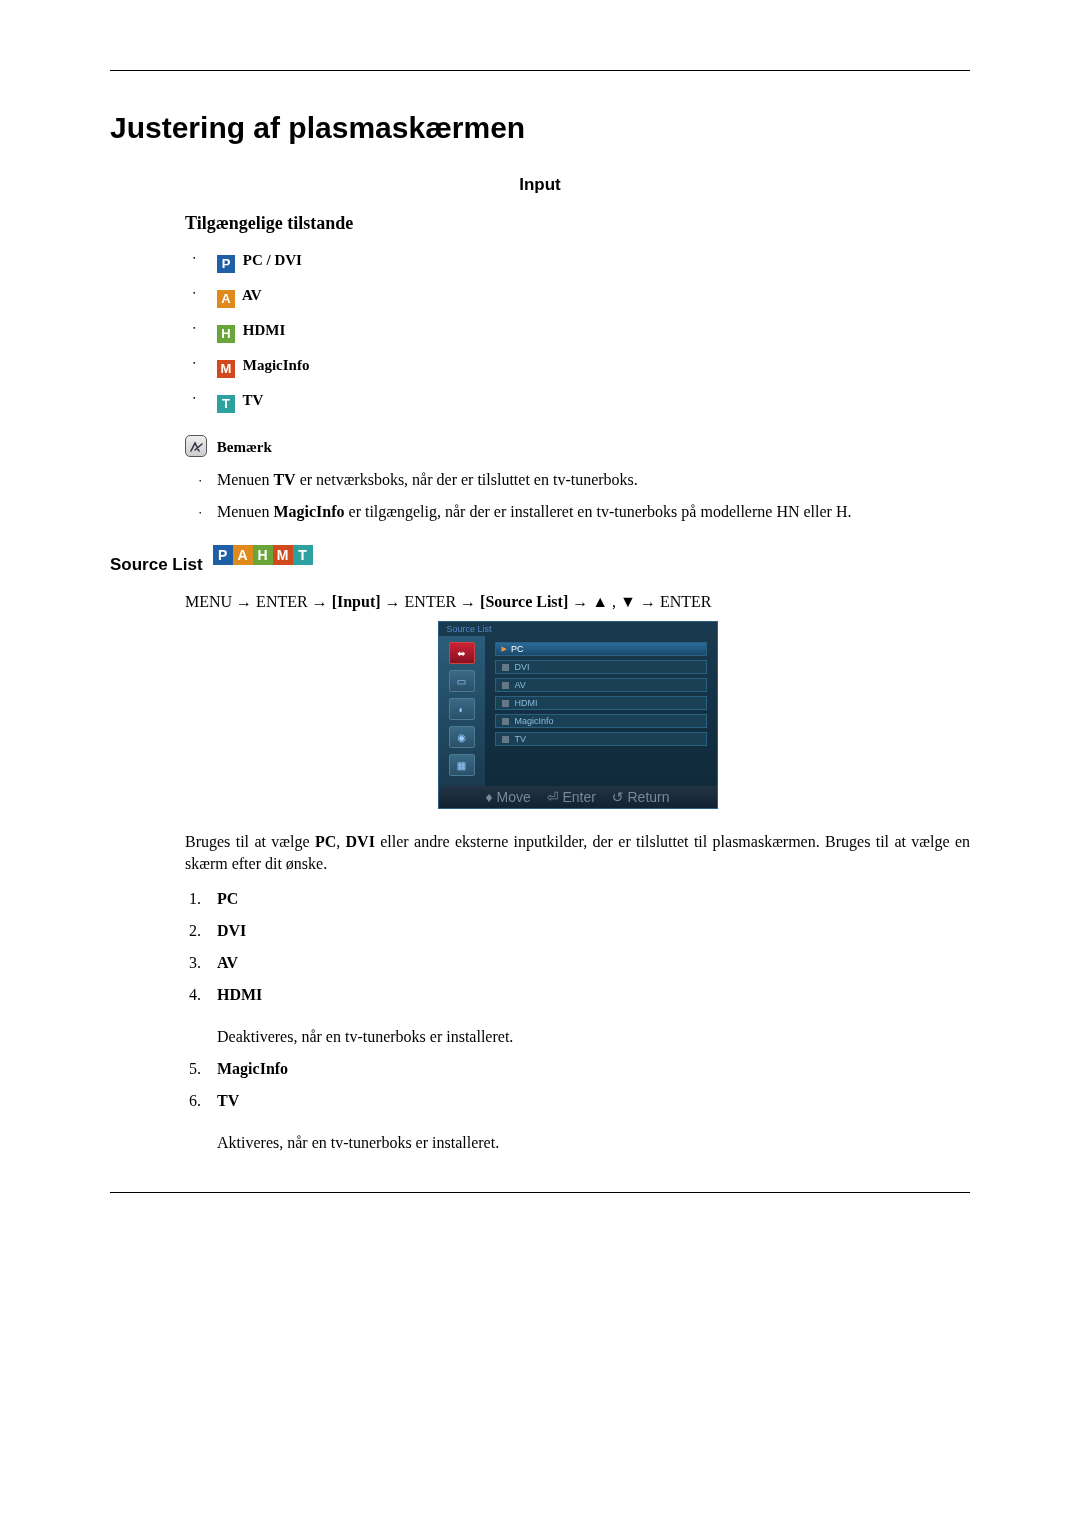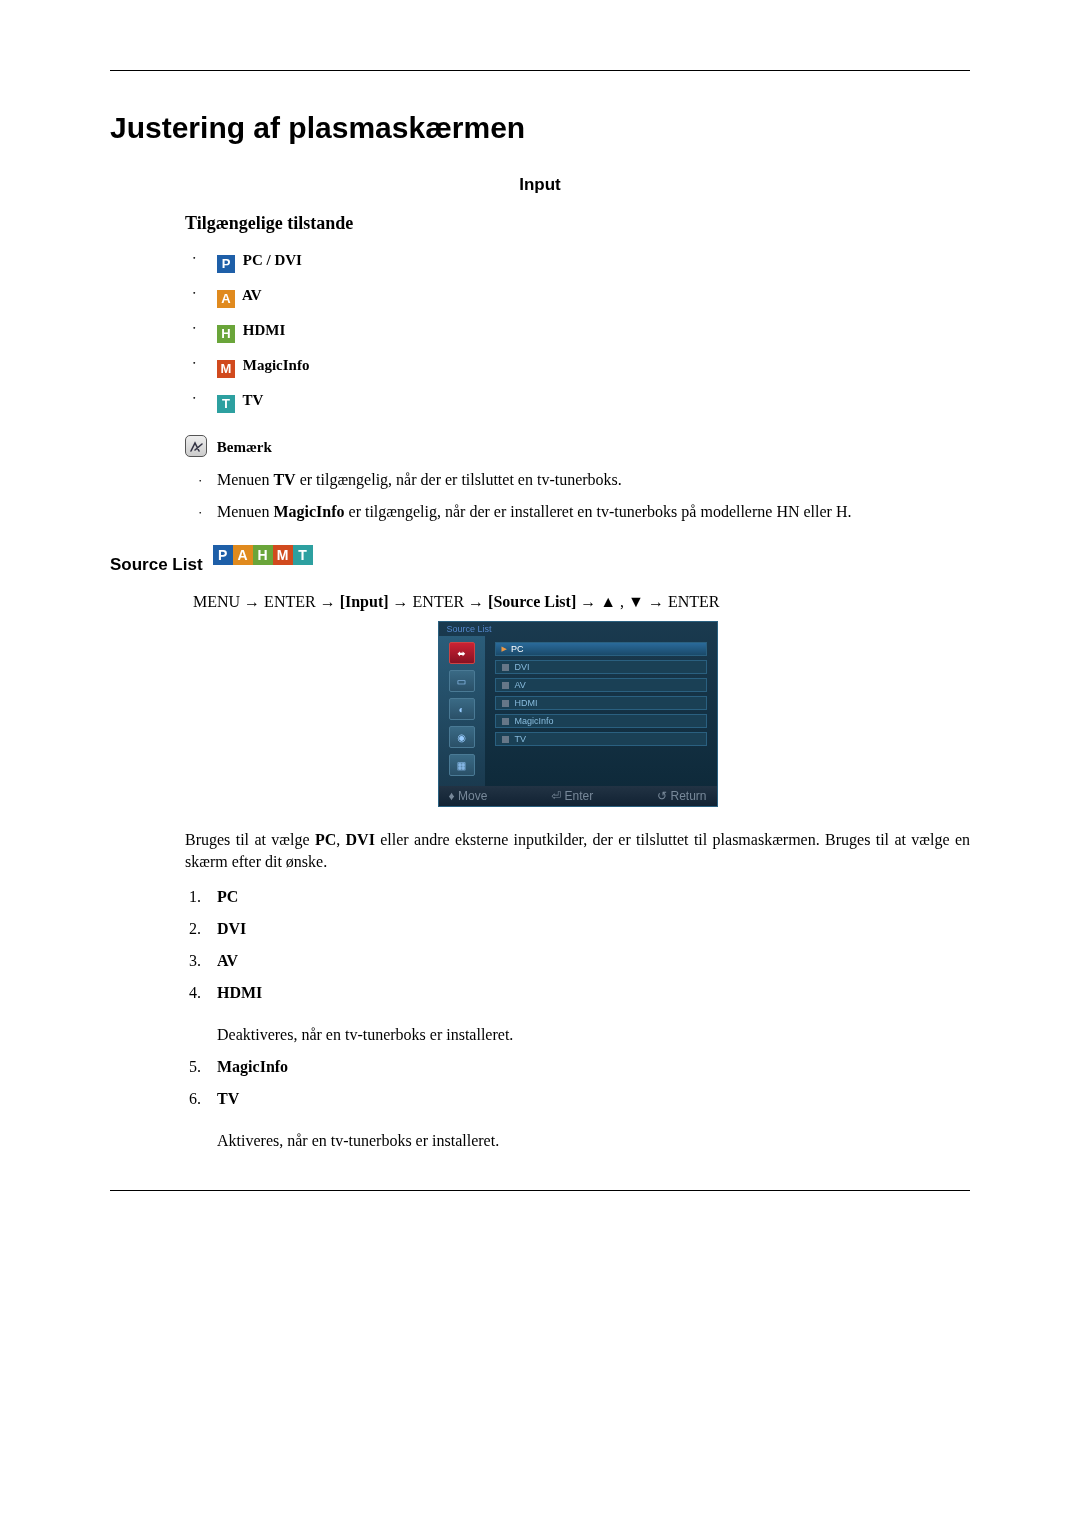--- a/index.html
+++ b/index.html
@@ -108,21 +108,21 @@
     align-items: center;
   }
   .icon-strip {
     display: inline-flex;
     margin-left: 10px;
   }
   .icon-strip .icon-box { margin-right: 0; width:20px; height:20px; line-height:20px; font-size:14px;}
 
   .menu-path {
     font-size: 16px;
-    margin: 18px 0 10px 8px;
+    margin: 18px 0 10px 0;
   }
   .menu-path .b { font-weight: bold; }
 
   
   .osd {
     width: 280px;
     margin: 8px auto 22px auto;
     background: linear-gradient(#1a3a4f,#0d2838);
     border: 1px solid #2a6080;
     font-family: Arial, sans-serif;
@@ -154,22 +154,22 @@
   }
   .osd-item.sel { background: linear-gradient(#2a6a9a,#1a4a6a); color:#fff; }
   .osd-item.sel::before {
     content:"▶"; font-size:7px; margin-right:4px; color:#e94;
   }
   .osd-item:not(.sel)::before {
     content:""; display:inline-block; width:7px; height:7px;
     background:#678; margin-right:6px;
   }
   .osd-foot {
-    display:flex; justify-content:space-between; gap:16px;
-    padding:3px 10px; color:#789; font-size:12px;
+    display:flex; justify-content:center; gap:16px;
+    padding:3px 22px; color:#789; font-size:14px;
     background:linear-gradient(#234,#123);
   }
   .osd-foot span::before{ margin-right:3px; }
 
   p.body {
     font-size: 16px;
     line-height: 1.35;
     margin: 8px 0 16px 0;
     text-align: justify;
   }
@@ -234,21 +234,21 @@
     <span class="note-icon">
       <svg width="18" height="18" viewBox="0 0 18 18">
         <path d="M3 13 L7 5 L11 13 M7 12 L14 6" stroke="#334" stroke-width="1.6" fill="none" stroke-linecap="round"></path>
       </svg>
     </span>
     <span>Bemærk</span>
   </div>
 
   <ul class="bullets">
     <li>
-      <span>Menuen </span><b>TV</b><span> er tilgængelig, når der er tilsluttet en tv-tunerboks.</span>
+      <span>Menuen </span><b>TV</b><span> er netværksboks, når der er tilsluttet en tv-tunerboks.</span>
     </li>
     <li>
       <span>Menuen </span><b>MagicInfo</b><span> er tilgængelig, når der er installeret en tv-tunerboks på modellerne HN eller H.</span>
     </li>
   </ul>
 </div>
 
 <div class="source-heading">
   <h2 style="margin-bottom:0;">Source List</h2>
   <span class="icon-strip">

